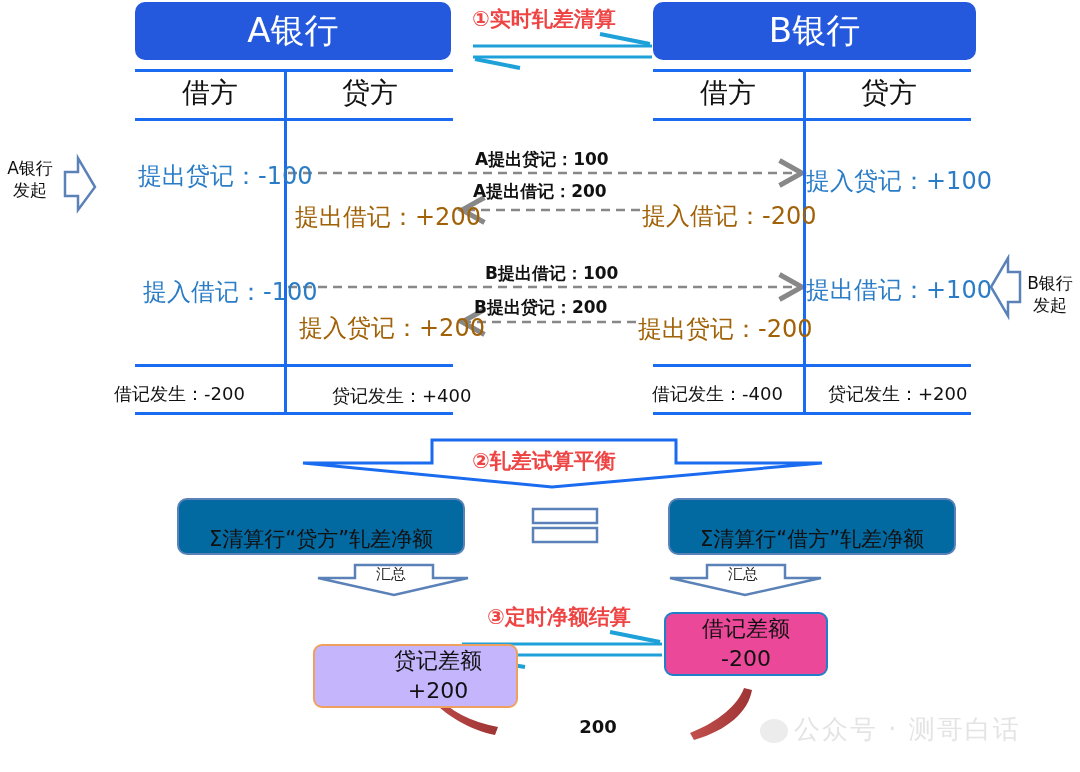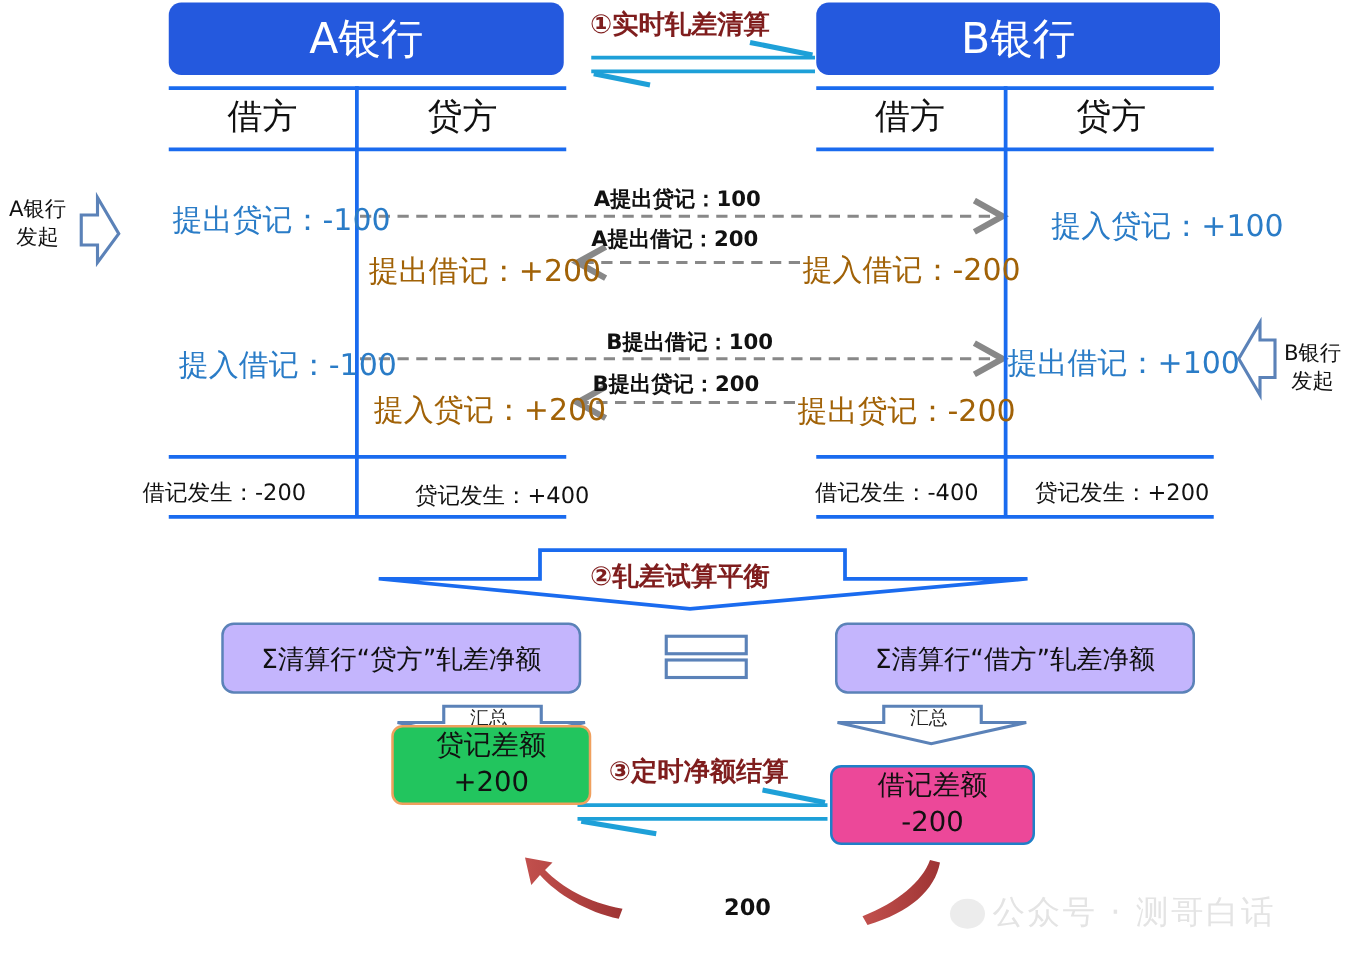--- a/index.html
+++ b/index.html
@@ -8,22 +8,22 @@
   .bank-header{background:#2459de;border-radius:10px;color:#fff;font-size:34px;display:flex;align-items:center;justify-content:center;height:58px;}
   .hline{position:absolute;height:3px;background:#1a6bef;}
   .vline{position:absolute;width:3px;background:#1a6bef;}
   .colhead{position:absolute;font-size:28px;color:#111;text-align:center;}
   .blue{color:#2a7cc7;}
   .red{color:#a16207;}
   .ent{position:absolute;font-size:24px;white-space:nowrap;}
   .flow{position:absolute;font-size:17px;font-weight:bold;color:#111;white-space:nowrap;}
   .total{position:absolute;font-size:18px;color:#111;white-space:nowrap;}
   .side{position:absolute;font-size:17px;color:#111;text-align:center;line-height:22px;}
-  .step{position:absolute;font-size:21px;font-weight:bold;color:#7f1d1d;white-space:nowrap;}
-  .sumbox{position:absolute;border:2.5px solid #5b82b8;border-radius:10px;background:#c4b5fd;font-size:21px;color:#111;display:flex;align-items:center;justify-content:center;}
+  .step{position:absolute;font-size:21px;font-weight:bold;color:#ef4444;white-space:nowrap;}
+  .sumbox{position:absolute;border:2.5px solid #5b82b8;border-radius:10px;background:#0369a1;font-size:21px;color:#111;display:flex;align-items:flex-end;justify-content:center;}
   .resbox{position:absolute;border-radius:9px;font-size:22px;color:#111;text-align:center;line-height:30px;display:flex;flex-direction:column;justify-content:center;}
   .wm{position:absolute;font-size:26px;color:#e4e4e4;letter-spacing:2px;}
   svg{position:absolute;left:0;top:0;}
 </style>
 </head>
 <body>
 
 <svg width="1080" height="772">
   <defs>
     <marker id="gh" markerWidth="12" markerHeight="12" refX="10" refY="6" orient="auto">
@@ -104,21 +104,21 @@
 </div>
 <div class="side" style="left:1022px;top:272px;width:56px;">
   <div>B银行</div>
   <div>发起</div>
 </div>
 
 <div class="ent blue" style="left:138px;top:160px;">提出贷记：-100</div>
 <div class="ent red" style="left:295px;top:201px;">提出借记：+200</div>
 <div class="ent blue" style="left:143px;top:276px;">提入借记：-100</div>
 <div class="ent red" style="left:299px;top:312px;">提入贷记：+200</div>
-<div class="ent blue" style="left:806px;top:165px;padding-left:35px;">提入贷记：+100</div>
+<div class="ent blue" style="left:806px;top:165px;">提入贷记：+100</div>
 <div class="ent red" style="left:642px;top:200px;">提入借记：-200</div>
 <div class="ent blue" style="left:806px;top:274px;">提出借记：+100</div>
 <div class="ent red" style="left:638px;top:313px;text-align:right;">提出贷记：-200</div>
 
 <div class="flow" style="left:475px;top:148px;">A提出贷记：100</div>
 <div class="flow" style="left:473px;top:180px;">A提出借记：200</div>
 <div class="flow" style="left:485px;top:262px;">B提出借记：100</div>
 <div class="flow" style="left:474px;top:296px;">B提出贷记：200</div>
 
 <div class="total" style="left:114px;top:382px;">借记发生：-200</div>
@@ -133,21 +133,21 @@
   </div>
 <div class="sumbox" style="left:668px;top:498px;width:284px;height:53px;">
     <span>Σ清算行“借方”轧差净额</span>
   </div>
 
 <div class="abs" style="left:376px;top:565px;font-size:15px;color:#222;">汇总</div>
 <div class="abs" style="left:728px;top:565px;font-size:15px;color:#222;">汇总</div>
 
 <div class="step" style="left:487px;top:603px;">③定时净额结算</div>
 
-<div class="resbox" style="left:313px;top:580px;width:156px;height:60px;background:#22c55e;border:2.5px solid #f0a05e;">
+<div class="resbox" style="left:313px;top:644px;width:156px;height:60px;background:#c4b5fd;border:2.5px solid #f0a05e;padding-left:45px;">
   <div>贷记差额</div>
   <div>+200</div>
 </div>
 <div class="resbox" style="left:664px;top:612px;width:160px;height:60px;background:#ec4899;border:2.5px solid #1f7fc8;">
   <div>借记差额</div>
   <div>-200</div>
 </div>
 
 <div class="abs" style="left:510px;top:714px;width:176px;text-align:center;font-size:18px;font-weight:bold;color:#111;line-height:26px;">
   <div>200</div>

